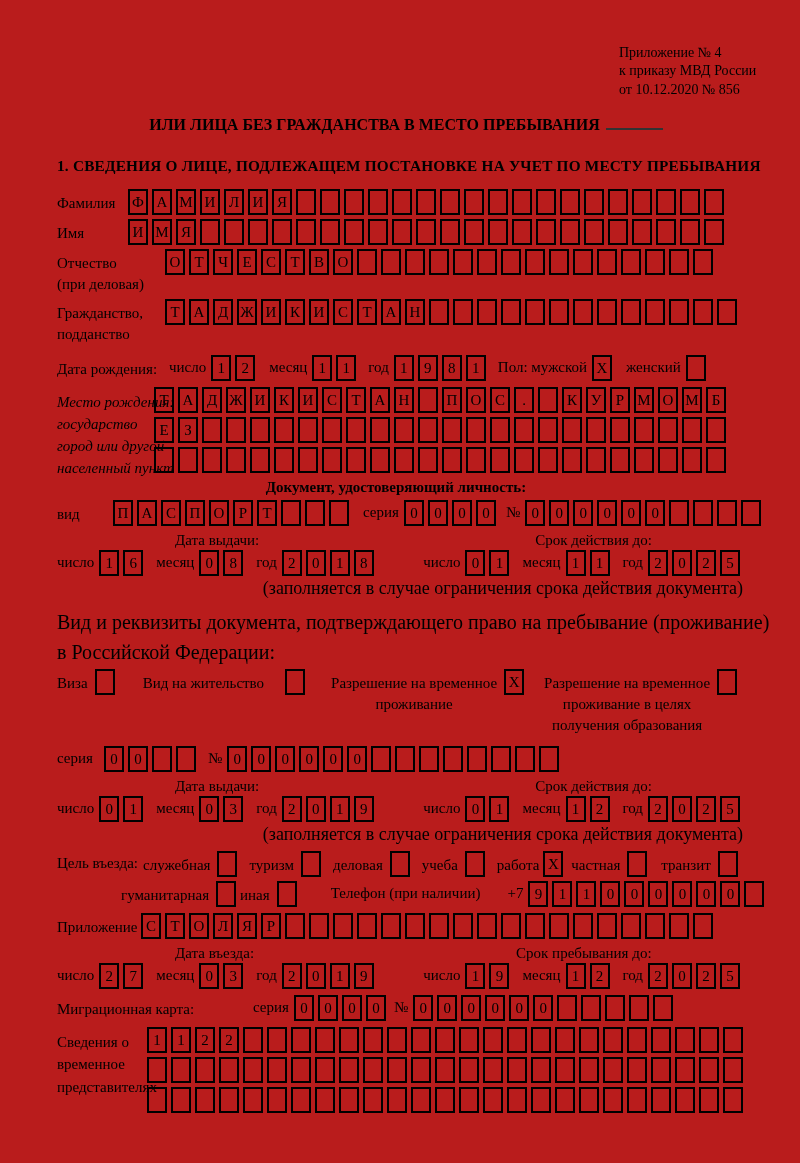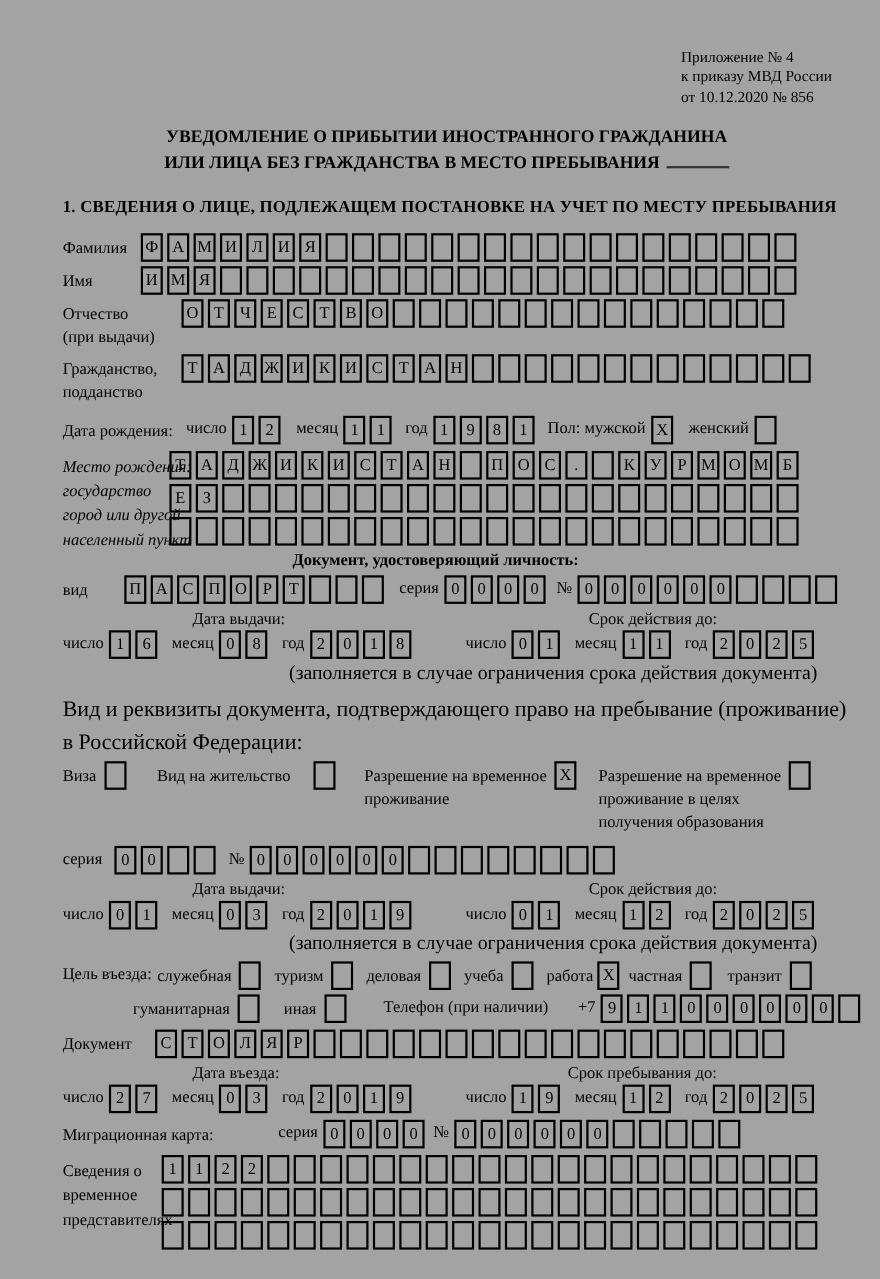--- a/index.html
+++ b/index.html
@@ -2,21 +2,21 @@
 <html><head>
 <meta charset="utf-8">
 <style>
   * { margin:0; padding:0; box-sizing:border-box; }
   html,body { background:#fff; }
   body {
     width:800px; height:1163px;
     font-family:"Liberation Serif", serif;
     color:#000; font-size:15px;
   }
-  .page { position:relative; width:800px; height:1163px; padding:44px 5px 10px 57px; overflow:hidden; background:#a3a3a3; }
+  .page { position:relative; width:800px; height:1163px; padding:44px 5px 10px 57px; overflow:hidden; background:#b91c1c; }
 
   .annex { margin-left:562px; line-height:1.32; font-size:14px; }
   .annex-note { margin-left:562px; margin-top:4px; line-height:1.3; font-size:13.5px; }
   .form-label { text-align:right; padding-right:32px; margin-top:16px; font-weight:bold; font-size:16px; }
   .title { text-align:center; font-weight:bold; font-size:16px; margin-top:14px; line-height:1.45; margin-right:40px; }
   .blank-line { display:inline-block; width:57px; height:15px; border-bottom:2px solid #333; margin-left:6px; }
   .section-heading { margin-top:20px; font-weight:bold; font-size:15.3px; letter-spacing:0.2px; }
 
   .frow { display:flex; align-items:flex-start; margin-top:4px; white-space:nowrap; }
   .flabel { line-height:21px; padding-top:4px; flex:0 0 auto; }
@@ -30,39 +30,38 @@
 
   .dlbl { padding-top:4px; margin-right:5px; }
   .dg { display:flex; flex:0 0 auto; }
   .dg .cells { margin-right:9px; }
   .dhead { display:flex; margin-top:6px; }
   .dates-row { display:flex; margin-top:1px; white-space:nowrap; }
   .note-right { text-align:right; font-size:18px; margin-top:2px; padding-right:52px; }
 
   .opt { display:flex; flex:0 0 auto; align-items:flex-start; }
   .opt .olabel { padding-top:4px; margin-right:7px; line-height:21px; }
-  .opt .center { text-align:left; }
+  .opt .center { text-align:center; }
   .intro { margin-top:8px; line-height:1.5; font-size:20px; }
 
   .gap6 { margin-top:6px; } .gap10 { margin-top:10px; } .gap14 { margin-top:14px; }
   .center-bold { text-align:center; font-weight:bold; font-size:15px; margin-top:5px; margin-right:60px; }
 </style>
 </head>
 <body>
 
 <div class="page">
 
   <div class="annex">
     <div>Приложение № 4</div>
     <div>к приказу МВД России</div>
     <div>от 10.12.2020 № 856</div>
   </div>
 
   <div class="title">
-    <div>УВЕДОМЛЕНИЕ О ПРИБЫТИИ ИНОСТРАННОГО ГРАЖДАНИНА</div>
     <div><span>ИЛИ ЛИЦА БЕЗ ГРАЖДАНСТВА В МЕСТО ПРЕБЫВАНИЯ</span><span class="blank-line"></span></div>
   </div>
 
   <div class="section-heading">1. СВЕДЕНИЯ О ЛИЦЕ, ПОДЛЕЖАЩЕМ ПОСТАНОВКЕ НА УЧЕТ ПО МЕСТУ ПРЕБЫВАНИЯ</div>
 
   <div class="frow gap14">
     <span class="flabel lw71">Фамилия</span>
     <span class="cells">
         <span class="cell">Ф</span>
         <span class="cell">А</span>
@@ -119,21 +118,21 @@
         <span class="cell"></span>
         <span class="cell"></span>
         <span class="cell"></span>
         <span class="cell"></span>
       </span>
   </div>
 
   <div class="frow">
     <span class="flabel lw108">
       <span>Отчество</span><br>
-      <span>(при выдачи)</span>
+      <span>(при деловая)</span>
     </span>
     <span class="cells">
         <span class="cell">О</span>
         <span class="cell">Т</span>
         <span class="cell">Ч</span>
         <span class="cell">Е</span>
         <span class="cell">С</span>
         <span class="cell">Т</span>
         <span class="cell">В</span>
         <span class="cell">О</span>
@@ -547,21 +546,21 @@
     </span>
   </div>
 
   <div class="frow">
     <span class="opt" style="margin-left:64px">
       <span class="olabel">гуманитарная</span>
       <span class="cells">
           <span class="cell"></span>
         </span>
     </span>
-    <span class="opt" style="margin-left:18px">
+    <span class="opt" style="margin-left:0">
       <span class="olabel">иная</span>
       <span class="cells">
           <span class="cell"></span>
         </span>
     </span>
     <span class="dlbl" style="margin-left:30px">Телефон (при наличии)</span>
     <span class="dlbl" style="margin-left:22px">+7</span>
     <span class="cells">
         <span class="cell">9</span>
         <span class="cell">1</span>
@@ -570,21 +569,21 @@
         <span class="cell">0</span>
         <span class="cell">0</span>
         <span class="cell">0</span>
         <span class="cell">0</span>
         <span class="cell">0</span>
         <span class="cell"></span>
       </span>
   </div>
 
   <div class="frow gap6">
-    <span class="flabel lw71" style="width:84px">Документ</span>
+    <span class="flabel lw71" style="width:84px">Приложение</span>
     <span class="cells">
         <span class="cell">С</span>
         <span class="cell">Т</span>
         <span class="cell">О</span>
         <span class="cell">Л</span>
         <span class="cell">Я</span>
         <span class="cell">Р</span>
         <span class="cell"></span>
         <span class="cell"></span>
         <span class="cell"></span>

